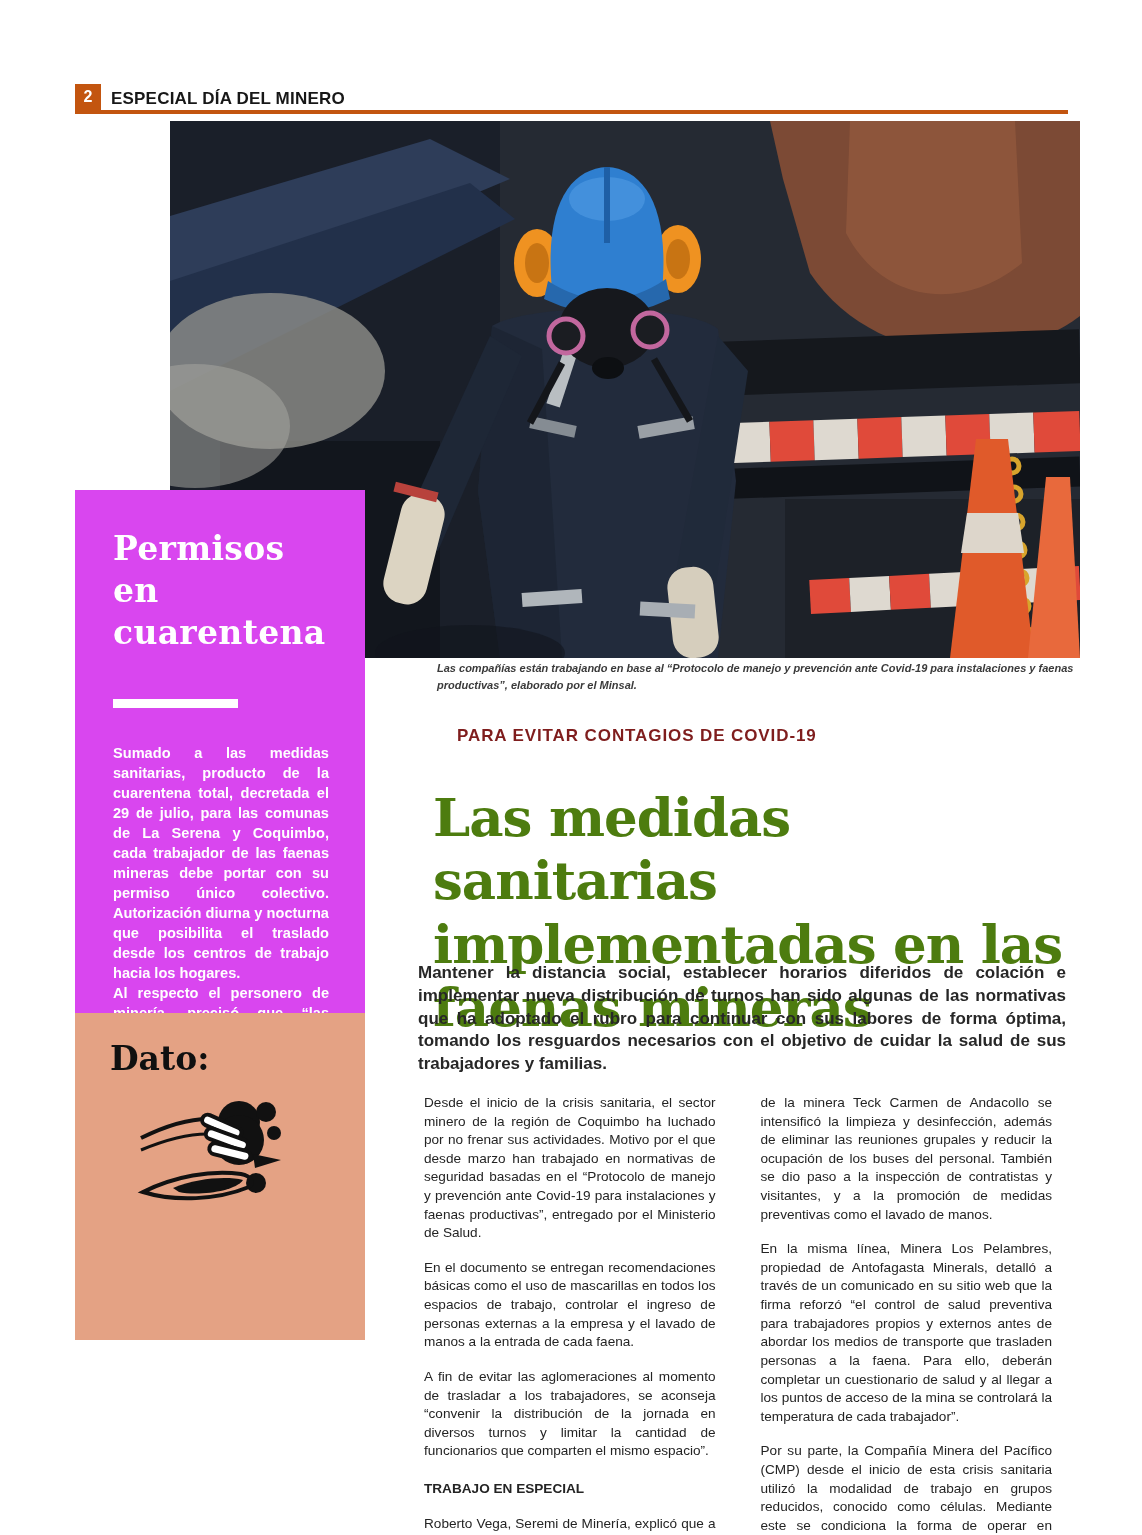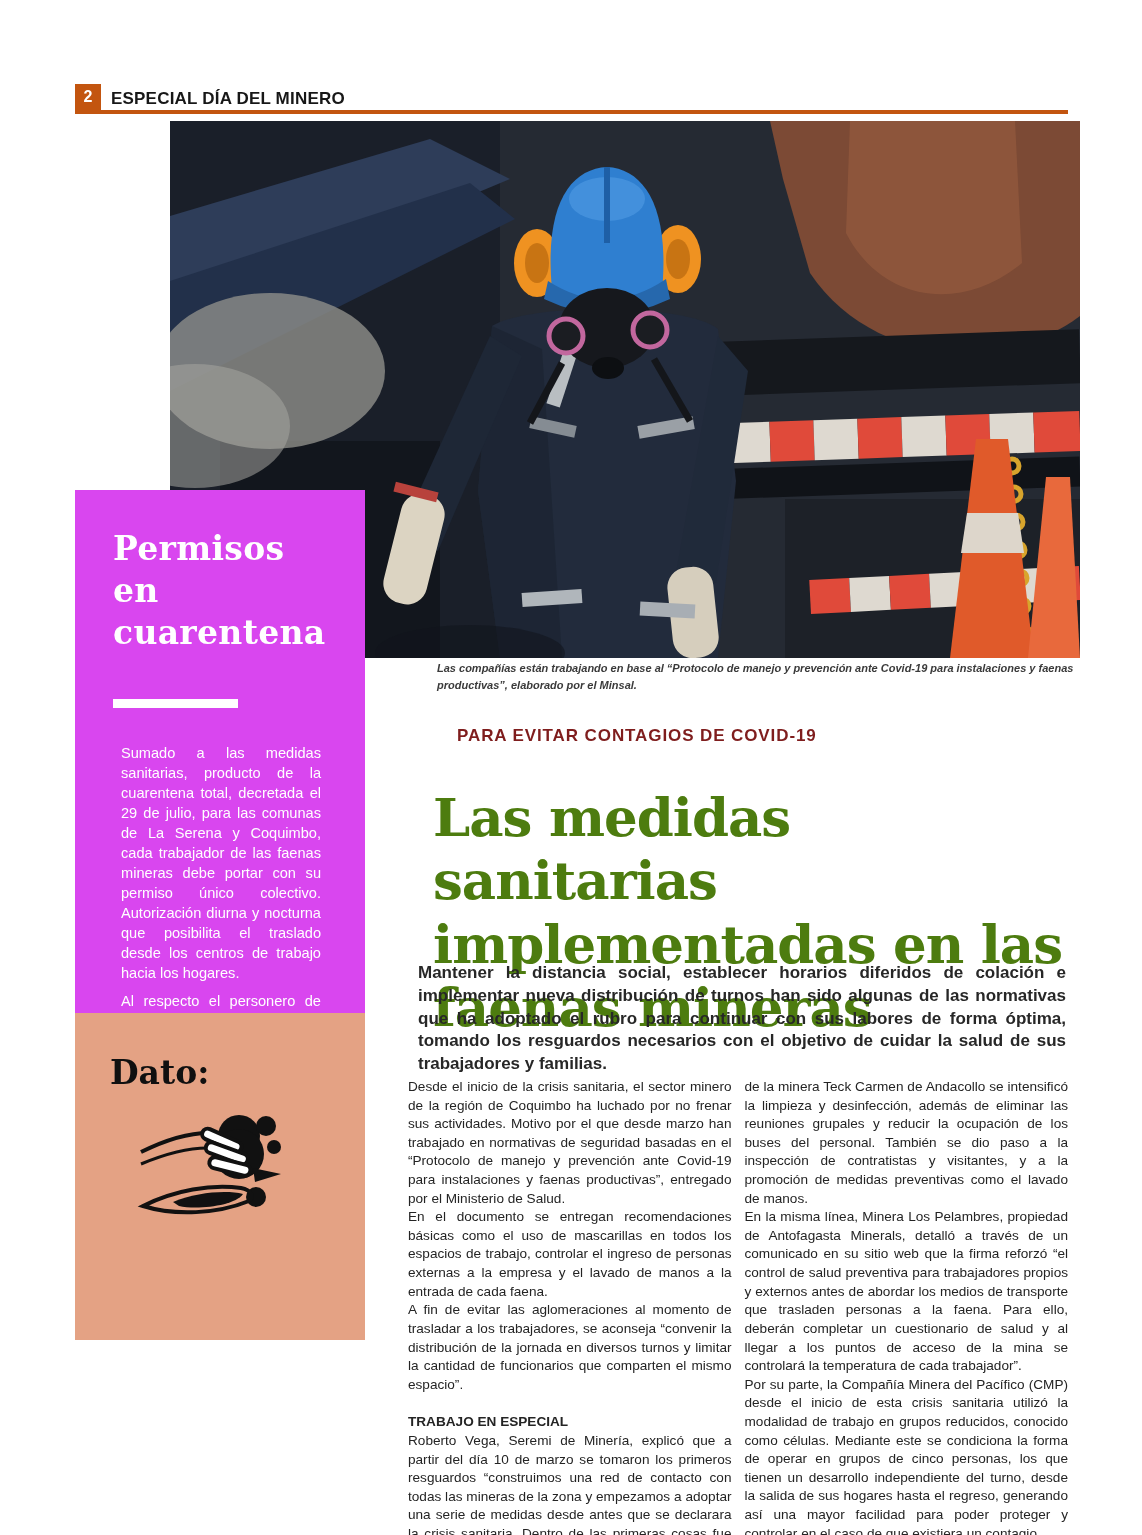--- a/index.html
+++ b/index.html
@@ -27,26 +27,26 @@
   .sidebar {
     position:absolute; left:75px; top:490px; width:290px; height:523px;
     background:#d946ef; color:#ffffff; box-sizing:border-box; padding:38px 36px 0 38px; z-index:3;
   }
   .sidebar h2 {
     margin:0; font-family:"DejaVu Serif", serif; font-weight:700;
     font-size:33px; line-height:1.28; letter-spacing:.3px;
   }
   .sidebar .divider { width:125px; height:9px; background:#ffffff; margin:44px 0 36px 0; }
   .sidebar p {
-    margin:8px; font-size:14.6px; font-weight:normal; line-height:1.37; text-align:justify;
+    margin:0; font-size:14.6px; font-weight:bold; line-height:1.37; text-align:justify;
   }
   
   .dato {
     position:absolute; left:75px; top:1013px; width:290px; height:327px;
-    background:#e4a284; box-sizing:border-box; padding:40px 34px 0 35px; z-index:3;
+    background:#e4a284; box-sizing:border-box; padding:26px 34px 0 35px; z-index:3;
   }
   .dato h2 {
     margin:0; font-family:"DejaVu Serif", serif; font-weight:700; font-size:33px; color:#101010;
   }
   .dato .icon-wrap { display:flex; justify-content:center; margin:10px 0 14px 0; }
   .dato p { margin:0; font-size:14.4px; line-height:1.4; text-align:justify; color:#333333; }
   
   .caption {
     position:absolute; left:437px; top:660px; width:648px;
     font-size:11px; font-weight:bold; font-style:italic; line-height:1.5; color:#3a3a3a;
@@ -61,21 +61,21 @@
     color:#4d7c0f; letter-spacing:-1px;
   }
   .lede {
     position:absolute; left:418px; top:962px; width:648px;
     font-size:17px; font-weight:bold; line-height:1.34; color:#272727; text-align:justify;
   }
   .body-cols {
     position:absolute; left:408px; top:1078px; width:660px; display:flex; gap:13px;
   }
   .col { flex:1; font-size:13.6px; line-height:1.37; color:#242424; text-align:justify; }
-  .col p { margin:0; }
+  .col p { margin:16px; }
   .col .subhead { font-weight:bold; margin-top:19px; }
 </style>
 </head>
 <body>
 
 <div class="page">
 
   <div class="num-badge">
     <span>2</span>
   </div>

